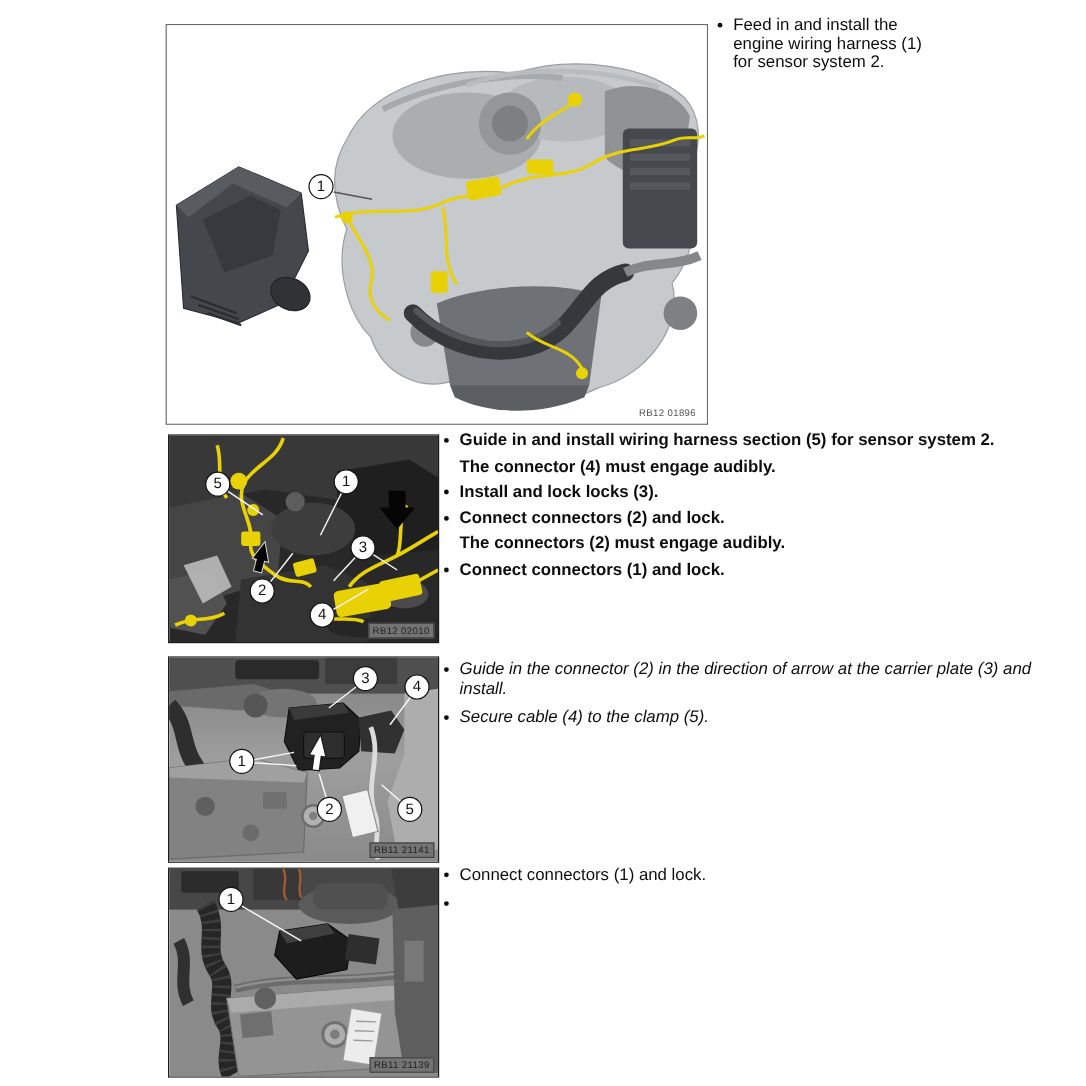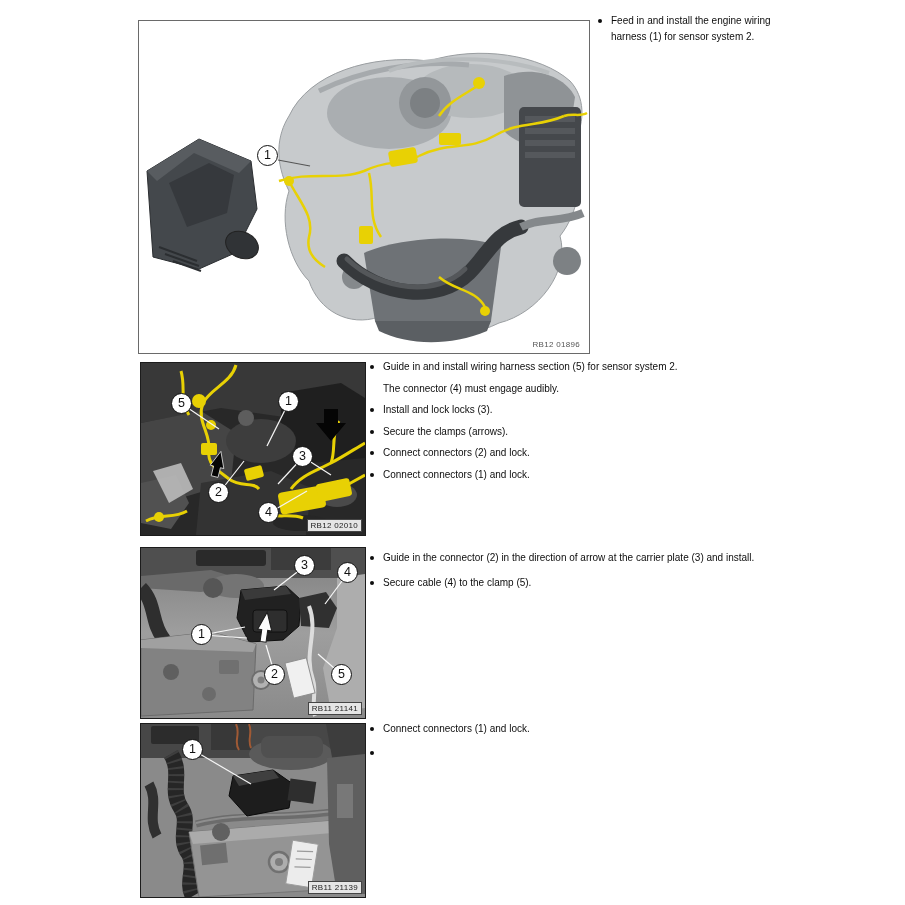--- a/index.html
+++ b/index.html
@@ -11,33 +11,33 @@
   .fig svg{display:block;}
   .fig1{left:138px;top:20px;width:450px;height:332px;border:1px solid #6a6a6a;}
   .fig2{left:140px;top:362px;width:224px;height:172px;border:1px solid #1c1c1c;}
   .fig3{left:140px;top:547px;width:224px;height:170px;border:1px solid #1c1c1c;}
   .fig4{left:140px;top:723px;width:224px;height:173px;border:1px solid #1c1c1c;}
 
   .callout{position:absolute;width:21px;height:21px;border-radius:50%;
            background:#fff;border:1.7px solid #111;box-sizing:border-box;
            display:flex;align-items:center;justify-content:center;
            font-size:12.5px;line-height:1;color:#111;z-index:5;}
-  .fig-label{position:absolute;right:3px;bottom:3px;background:#e5e5e5;
+  .fig-label{position:absolute;right:3px;bottom:3px;background:#737373;
              border:1px solid #444;padding:0 3px;font-size:8px;line-height:11px;
              color:#222;z-index:6;letter-spacing:0.3px;}
   .fig-label.plain{border:none;color:#555;background:transparent;right:6px;bottom:3px;}
 
   
-  .txtcol{position:absolute;font-size:10px;line-height:15.5px;color:#0d0d0d;}
+  .txtcol{position:absolute;font-size:14px;line-height:15.5px;color:#0d0d0d;}
   .col1{left:598px;top:13px;width:182px;}
-  .col2{left:370px;top:359px;width:530px;}
+  .col2{left:370px;top:359px;width:530px;font-weight:bold;}
   .col3{left:370px;top:550px;width:535px;}
   .col4{left:370px;top:721px;width:525px;}
   .bullet{display:flex;margin:0 0 6px 0;}
-  .col3 .bullet{margin-bottom:9px;}
+  .col3 .bullet{margin-bottom:9px;font-style:italic;}
   .col4 .bullet{margin-bottom:8px;}
   .dot{flex:0 0 auto;width:4px;height:4px;border-radius:50%;background:#0d0d0d;
        margin:6px 9px 0 0;}
   .note{margin:0 0 6px 13px;}
 </style>
 </head>
 <body>
 
 <div class="page">
 
@@ -276,26 +276,23 @@
       <span class="dot"></span>
       <span>Guide in and install wiring harness section (5) for sensor system 2.</span>
     </div>
     <div class="note">The connector (4) must engage audibly.</div>
     <div class="bullet">
       <span class="dot"></span>
       <span>Install and lock locks (3).</span>
     </div>
     <div class="bullet">
       <span class="dot"></span>
-      <span>Secure the clamps (arrows).</span>
-    </div>
-    <div class="bullet">
-      <span class="dot"></span>
       <span>Connect connectors (2) and lock.</span>
     </div>
+    <div class="note">The connectors (2) must engage audibly.</div>
     <div class="bullet">
       <span class="dot"></span>
       <span>Connect connectors (1) and lock.</span>
     </div>
   </div>
 
   <div class="txtcol col3">
     <div class="bullet" style="max-width:510px;">
       <span class="dot"></span>
       <span style="max-width:490px;display:inline-block;">Guide in the connector (2) in the direction of arrow at the carrier plate (3) and install.</span>

